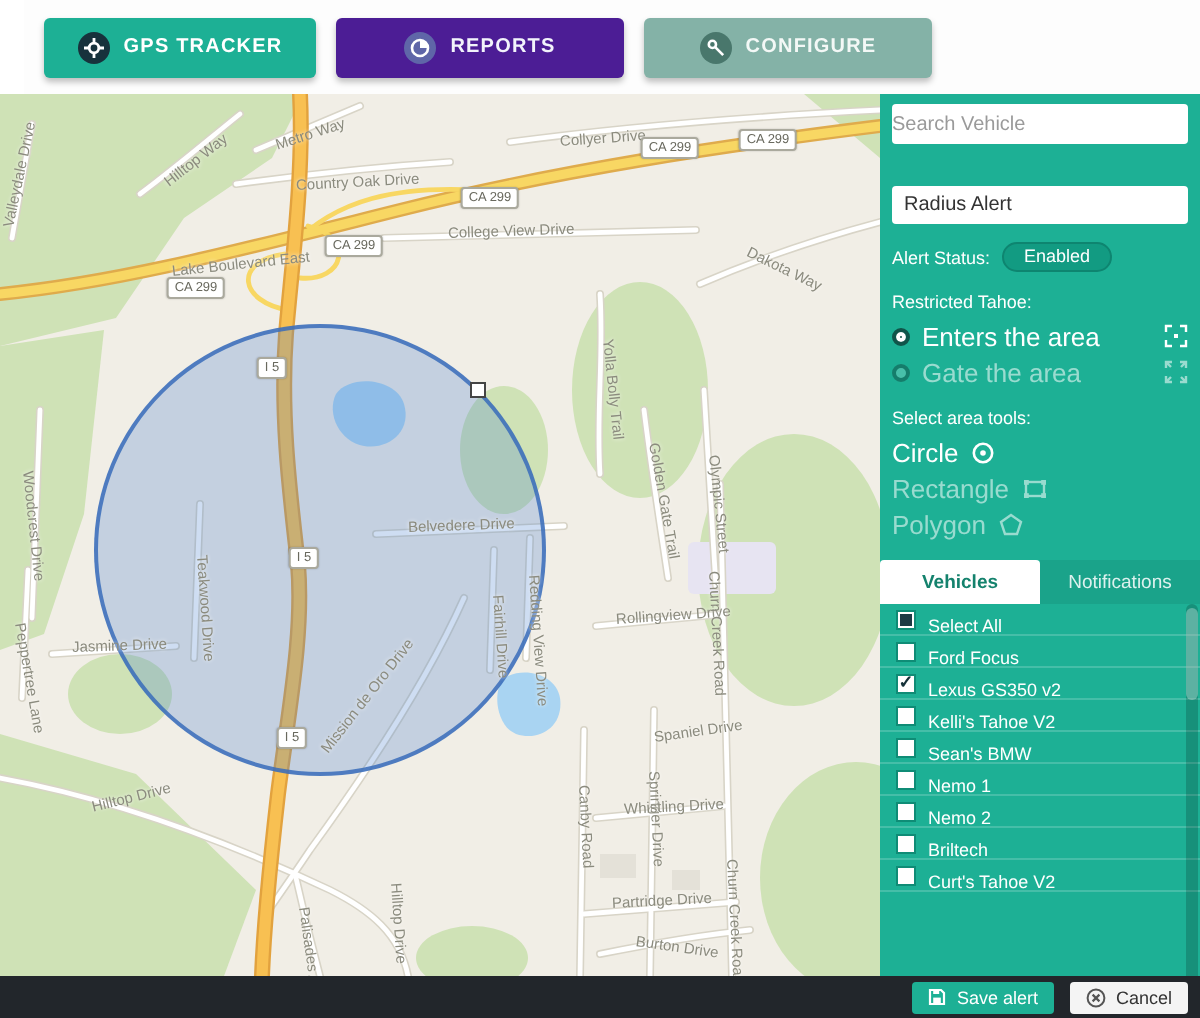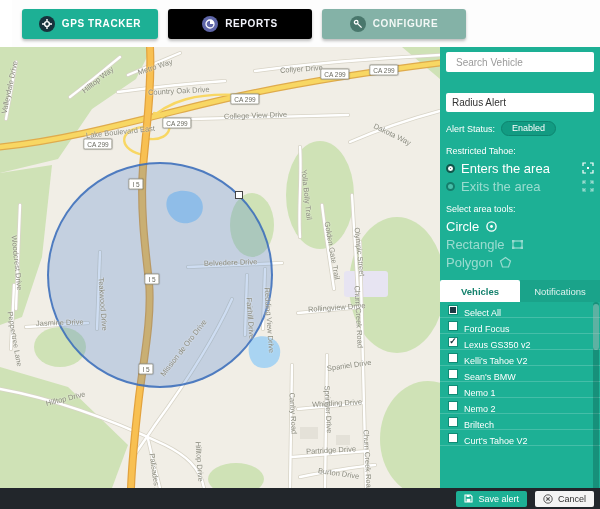--- a/index.html
+++ b/index.html
@@ -8,21 +8,21 @@
 
   
   .topbar{position:absolute;left:12px;top:0;width:600px;height:47px;background:#fdfdfd;
           display:flex;align-items:center;gap:10px;padding-left:10px;box-sizing:border-box;}
   .topbtn{height:30px;border:none;border-radius:3px;display:flex;align-items:center;justify-content:center;
           gap:7px;font-family:"Liberation Sans",sans-serif;font-size:10px;font-weight:bold;letter-spacing:.6px;
           color:#fff;box-shadow:0 2px 3px rgba(0,0,0,.25);cursor:pointer;}
   .topbtn .cicn{width:16px;height:16px;border-radius:50%;display:flex;align-items:center;justify-content:center;flex:0 0 auto;}
   .btn-gps{width:136px;background:#1db095;}
   .btn-gps .cicn{background:#17323c;}
-  .btn-reports{width:144px;background:#000000;color:#f2f3fb;}
+  .btn-reports{width:144px;background:#4c1d95;color:#f2f3fb;}
   .btn-reports .cicn{background:#5f66a8;}
   .btn-configure{width:144px;background:#84b2a7;color:#f3f8f6;}
   .btn-configure .cicn{background:#49776c;}
 
   
   .map{position:absolute;left:0;top:47px;width:440px;height:441px;background:#f1eee6;overflow:hidden;}
   .map svg{position:absolute;left:0;top:0;}
   .mlabel{position:absolute;font-size:7.5px;color:#8b8b7e;white-space:nowrap;
           transform-origin:0 50%;text-shadow:0 0 2px rgba(255,255,255,.9);pointer-events:none;}
   .shield{position:absolute;transform:translate(-50%,-50%);background:#fff;border:1px solid #aaa99d;
@@ -30,21 +30,21 @@
           box-shadow:0 0 1px rgba(0,0,0,.2);white-space:nowrap;}
   .geo-circle{position:absolute;left:47px;top:115px;width:226px;height:226px;border-radius:50%;
               background:rgba(74,129,206,.27);border:2px solid rgba(56,108,186,.85);box-sizing:border-box;}
   .geo-handle{position:absolute;left:235px;top:144px;width:8px;height:8px;background:#fff;
               border:1px solid #444;box-sizing:border-box;}
 
   
   .sidebar{position:absolute;left:440px;top:47px;width:160px;height:441px;background:#1db095;
            box-sizing:border-box;color:#fff;}
   .search-input{margin:5px 6px 0 6px;width:148px;height:20px;border:none;border-radius:2px;
-                box-sizing:border-box;padding:0 10px;font-size:10px;font-family:"Liberation Sans",sans-serif;color:#444;}
+                box-sizing:border-box;padding:0 0;font-size:10px;font-family:"Liberation Sans",sans-serif;color:#444;}
   .search-input::placeholder{color:#9a9a9a;}
   .name-input{margin:21px 6px 0 6px;width:148px;height:19px;border:none;border-radius:2px;
               box-sizing:border-box;padding:0 6px;font-size:10px;font-family:"Liberation Sans",sans-serif;color:#333;}
   .row{display:flex;align-items:center;gap:6px;}
   .sb-label{font-size:9px;color:#fff;}
   .status-row{margin:9px 6px 0 6px;}
   .pill{background:#129b82;border:1px solid #0e8570;border-radius:9px;color:#fff;font-size:9px;
         padding:2px 10px;line-height:1;cursor:pointer;}
   .section-label{margin:10px 6px 4px 6px;font-size:9px;}
   .opt-row{margin:2px 6px 0 6px;height:16px;display:flex;align-items:center;gap:6px;cursor:pointer;}
@@ -284,21 +284,21 @@
         <svg width="12" height="12" viewBox="0 0 12 12">
             <g stroke="#fff" stroke-width="1.2" fill="none">
           <path d="M1,4 V1 H4 M8,1 H11 V4 M11,8 V11 H8 M4,11 H1 V8"></path>
             </g>
           <rect x="5" y="5" width="2" height="2" fill="#fff"></rect>
           </svg>
       </span>
     </div>
     <div class="opt-row dim">
       <span class="radio unsel"></span>
-      <span class="opt-label grow">Exits the area</span>
+      <span class="opt-label grow">Gate the area</span>
       <span class="tool-icon">
         <svg width="12" height="12" viewBox="0 0 12 12">
             <g stroke="#fff" stroke-width="1.2" fill="none">
           <path d="M4,1 H1 V4 M8,1 H11 V4 M1,8 V11 H4 M11,8 V11 H8 M3.5,3.5 L1.2,1.2 M8.5,3.5 L10.8,1.2 M3.5,8.5 L1.2,10.8 M8.5,8.5 L10.8,10.8"></path>
             </g>
           </svg>
       </span>
     </div>
 
     <div class="section-label">Select area tools:</div>

